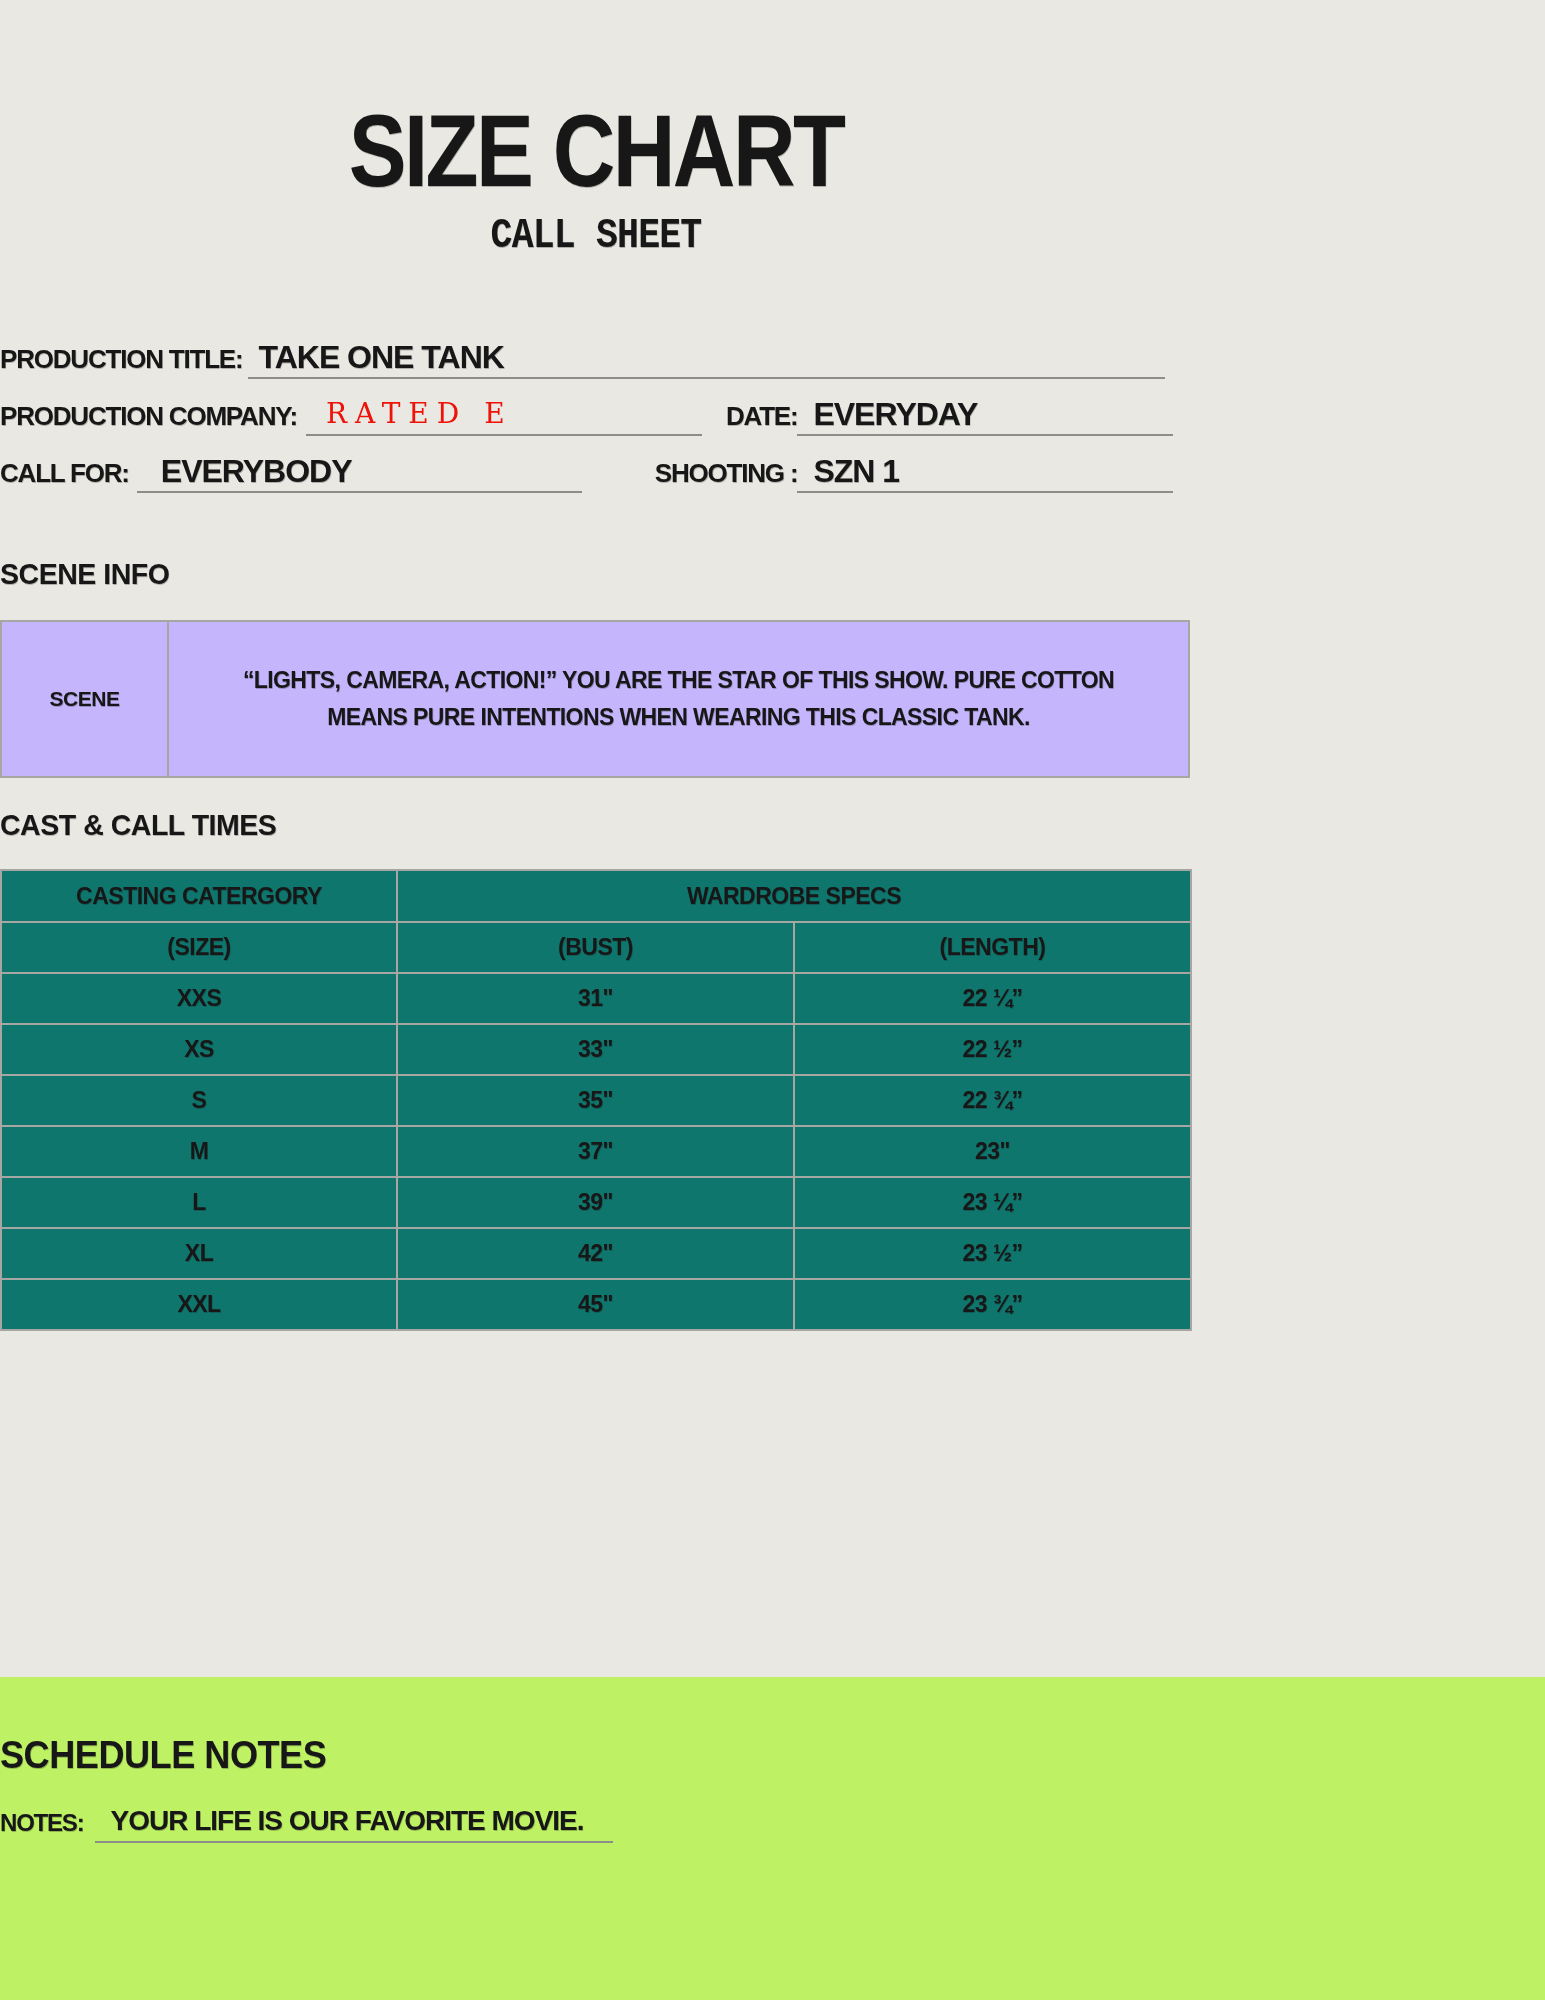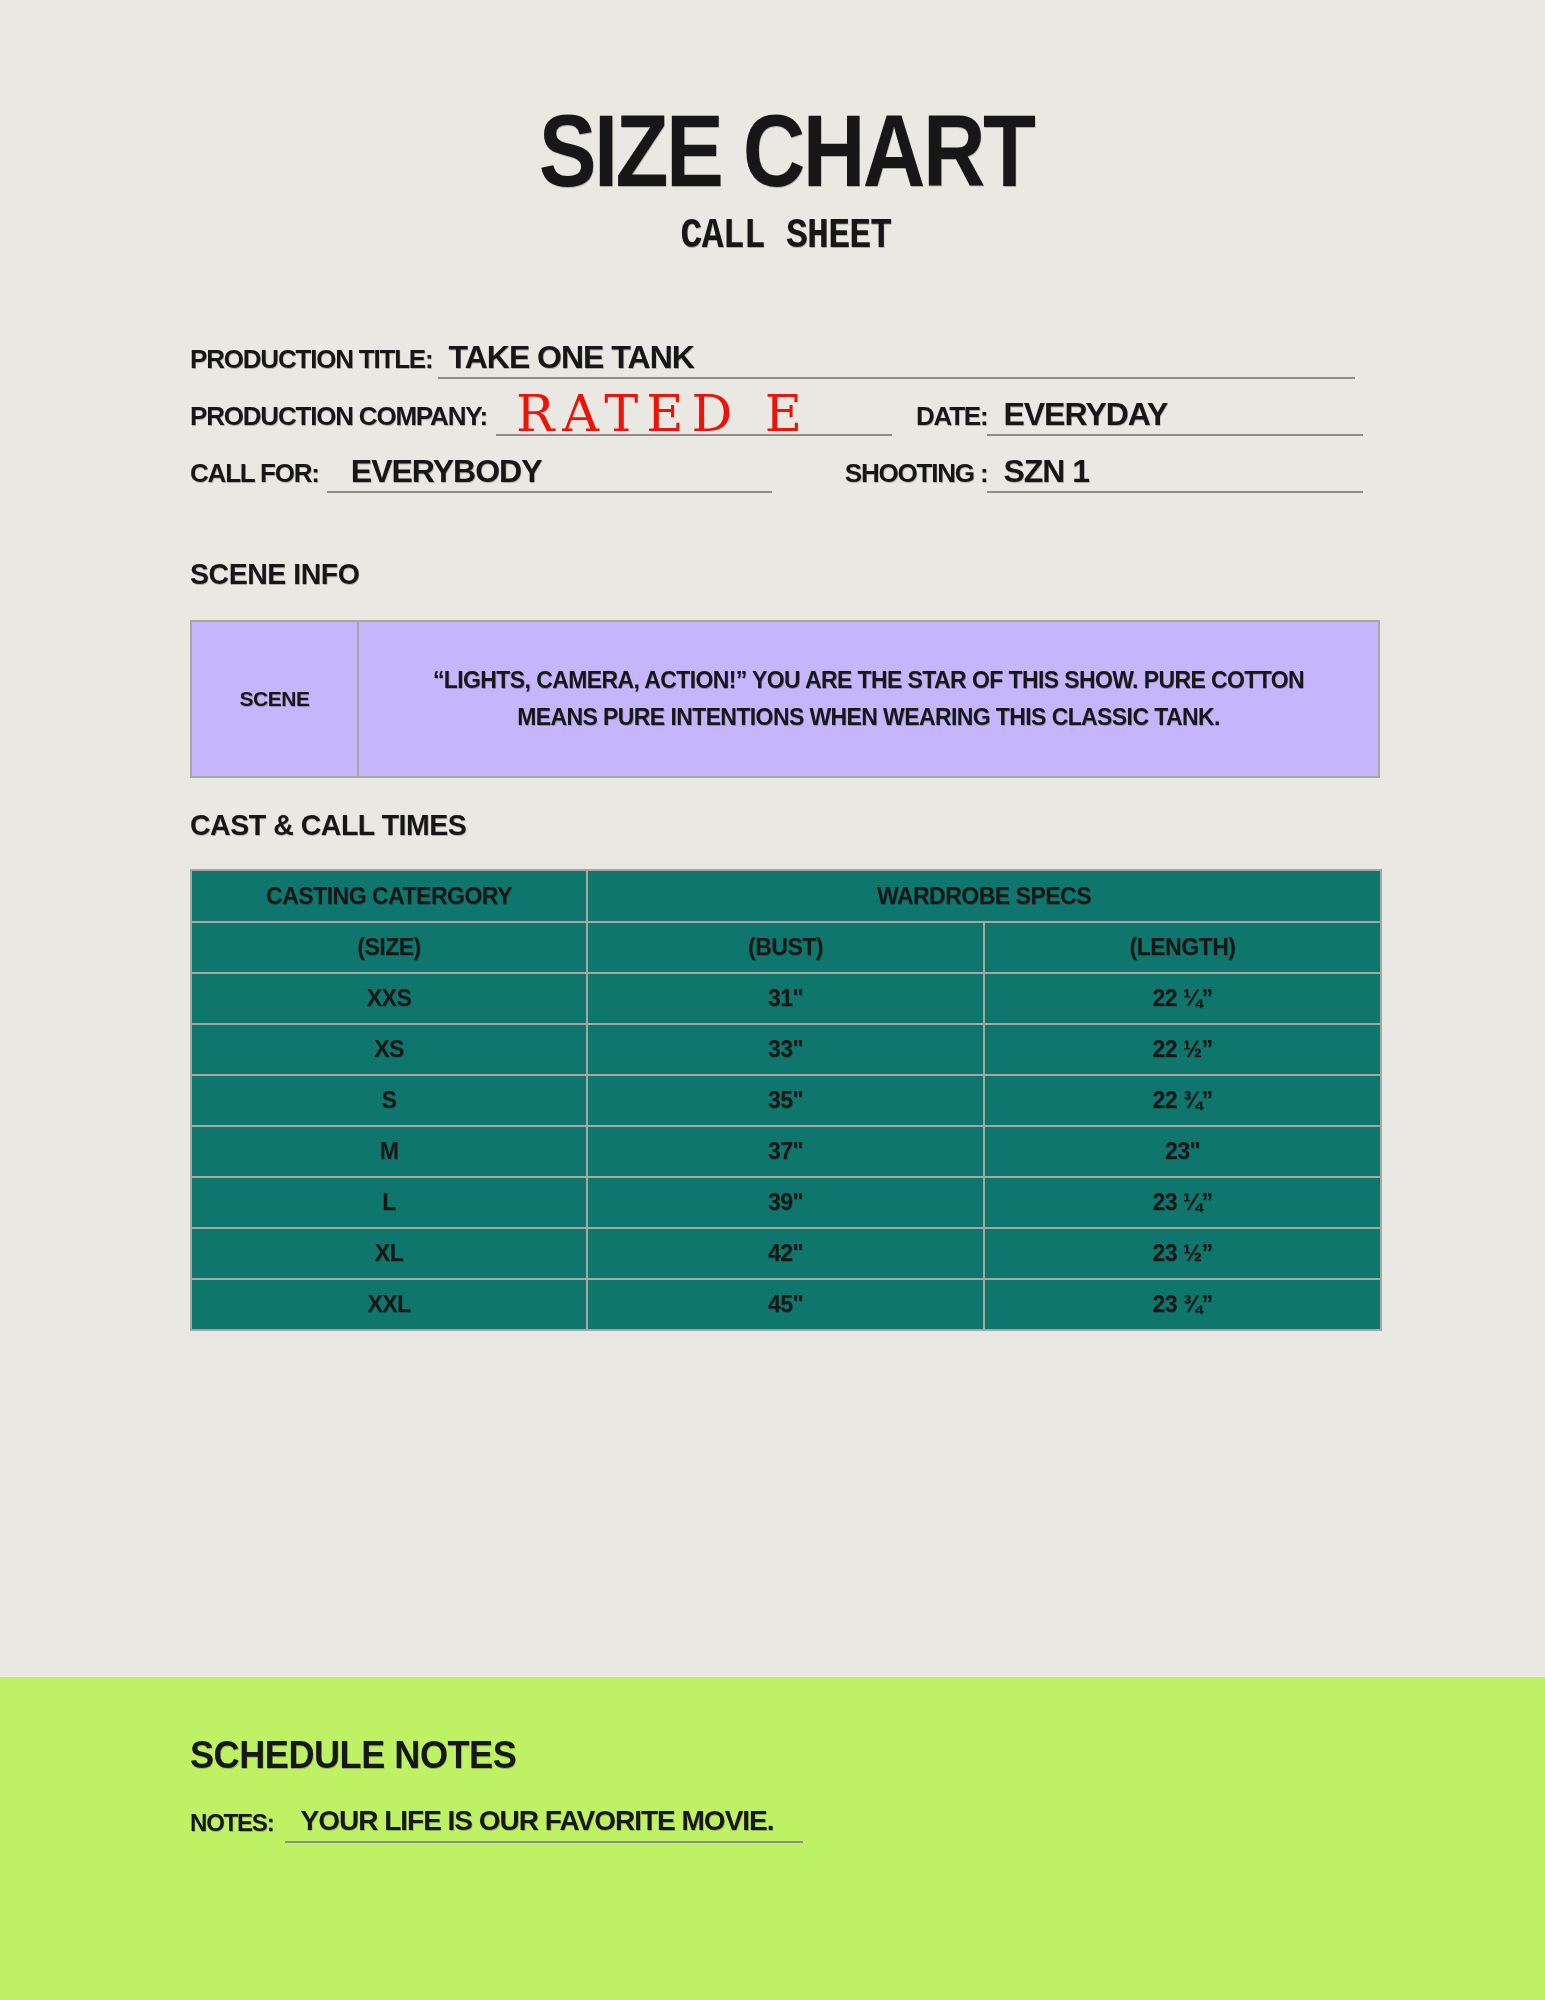--- a/index.html
+++ b/index.html
@@ -5,21 +5,21 @@
   html,body{margin:0;padding:0;}
   body{
     width:1545px;height:2000px;
     font-family:"Liberation Sans","DejaVu Sans",sans-serif;
     color:#171717;
     -webkit-font-smoothing:antialiased;
     overflow:hidden;
   }
   .band-top{height:1677px;background:#e9e8e2;overflow:hidden;}
   .band-bottom{height:323px;background:#bef264;overflow:hidden;}
-  .inner{margin-left:190px;width:1192px;}
+  .inner{width:1192px;}
 
   .shadowed{text-shadow:0.6px 0.9px 0 rgba(25,25,25,0.28);}
 
   
   .page-title{
     margin:100px 0 0 0;text-align:center;
     font-size:102px;font-weight:700;line-height:1;letter-spacing:-3px;
     white-space:nowrap;
   }
   .page-title .cx, .page-subtitle .cx{display:inline-block;transform:scaleX(0.85);transform-origin:50% 50%;}
@@ -45,21 +45,21 @@
   .v-title{flex:1;margin-right:27px;padding-left:10px;margin-left:6px;}
   .v-company{width:396px;margin-left:9px;padding-left:20px;}
   .l-date{margin-left:24px;}
   .v-date{flex:1;margin-right:19px;padding-left:16px;}
   .v-callfor{width:445px;margin-left:8px;padding-left:24px;}
   .l-shooting{margin-left:73px;}
   .v-shooting{flex:1;margin-right:19px;padding-left:16px;}
   .stamp{
     font-family:"DejaVu Serif","Liberation Serif",serif;
     font-weight:400;color:#ee1208;
-    font-size:51px;letter-spacing:8px;line-height:40px;
+    font-size:28px;letter-spacing:8px;line-height:40px;
     text-shadow:none;
   }
 
   
   .section-heading{
     font-size:30px;font-weight:700;letter-spacing:-0.5px;line-height:1.1;
     margin:0;white-space:nowrap;
   }
   .section-heading .cxl{display:inline-block;transform:scaleX(0.95);transform-origin:0 50%;}
 

